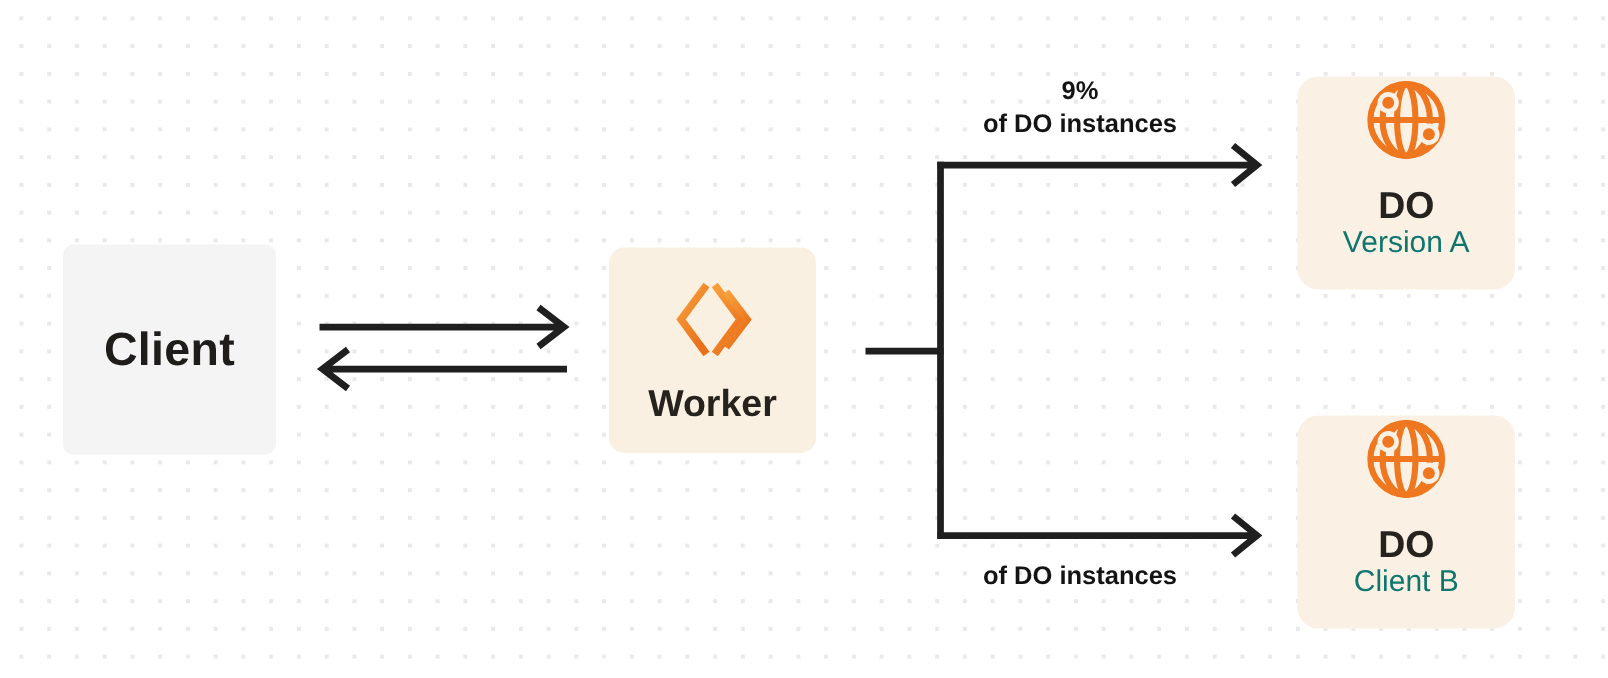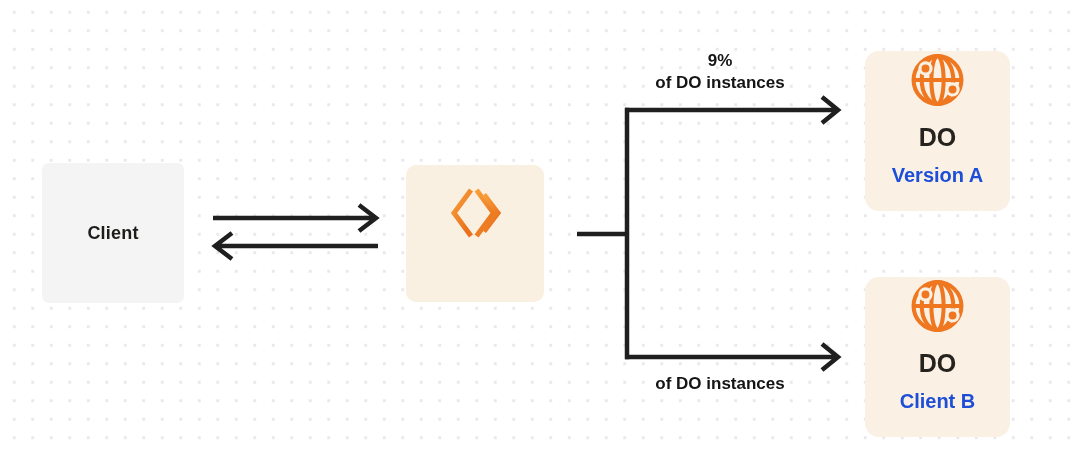--- a/index.html
+++ b/index.html
@@ -35,21 +35,21 @@
     justify-content: center;
     box-sizing: border-box;
   }
   .node-client {
     left: 42px; top: 163px;
     width: 142px; height: 140px;
     background: #f4f4f5;
     border-radius: 7px;
   }
   .client-label {
-    font-size: 18px;
+    font-size: 31px;
     font-weight: bold;
     color: #1f1d1a;
     letter-spacing: 0.2px;
   }
   .node-worker {
     left: 406px; top: 165px;
     width: 138px; height: 137px;
     background: #faf0e2;
     border-radius: 10px;
     justify-content: flex-start;
@@ -57,40 +57,40 @@
   }
   .worker-logo { width: 54px; height: 58px; display: block; }
   .worker-label {
     margin-top: 13px;
     font-size: 25px;
     font-weight: bold;
     color: #26221d;
   }
   .node-do {
     left: 865px;
-    width: 145px; height: 160px;
+    width: 145px; height: 142px;
     background: #faf0e3;
     border-radius: 14px;
     justify-content: flex-start;
   }
   .node-do-a { top: 51px; }
   .node-do-b { top: 277px; }
   .do-globe { width: 57px; height: 58px; display: block; }
   .do-title {
     margin-top: 16px;
     font-size: 25px;
     font-weight: bold;
     color: #26231f;
     line-height: 1;
   }
   .do-subtitle {
-    margin-top: 15px;
+    margin-top: 2px;
     font-size: 20px;
-    font-weight: 700;
-    color: #1d4ed8;
+    font-weight: 400;
+    color: #0f766e;
     line-height: 1;
   }
   .branch-label {
     position: absolute;
     left: 620px;
     width: 200px;
     text-align: center;
     font-size: 17px;
     font-weight: bold;
     color: #141414;
@@ -124,20 +124,21 @@
           <stop offset="0" stop-color="#F8A13C"></stop>
           <stop offset="1" stop-color="#EA701B"></stop>
         </linearGradient>
       </defs>
       <g stroke="url(#wg)" stroke-width="5" fill="none" stroke-linejoin="miter" stroke-linecap="butt">
         <path d="M23 6 L6 29 L23 52"></path>
         <path d="M28.5 6 L45.5 29 L28.5 52"></path>
         <path d="M36 10.5 L50 29 L36 47.5"></path>
       </g>
     </svg>
+    <span class="worker-label">Worker</span>
   </div>
 
   <div class="branch-label branch-label-top">
     <div>9%</div>
     <div>of DO instances</div>
   </div>
   <div class="branch-label branch-label-bottom">
     <div>of DO instances</div>
   </div>
 

